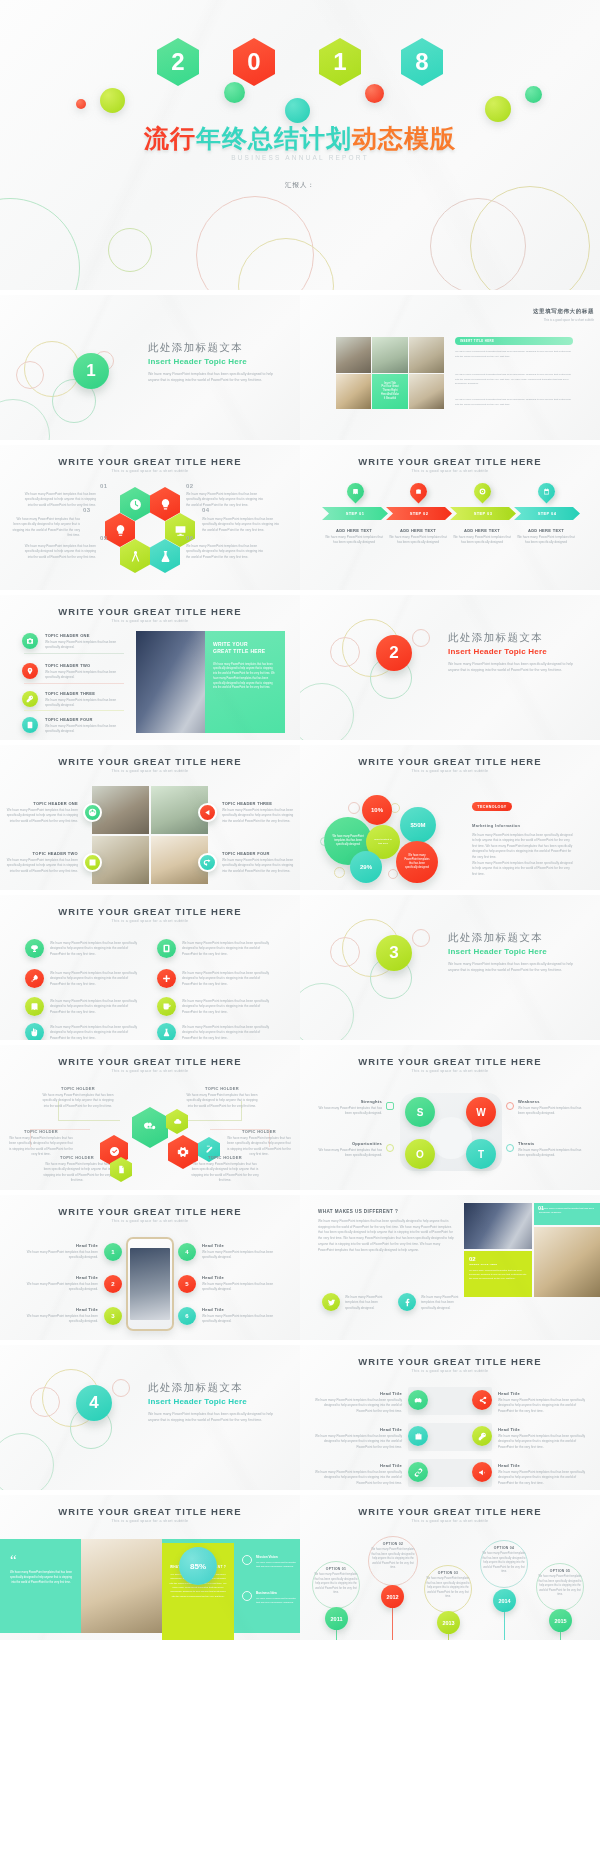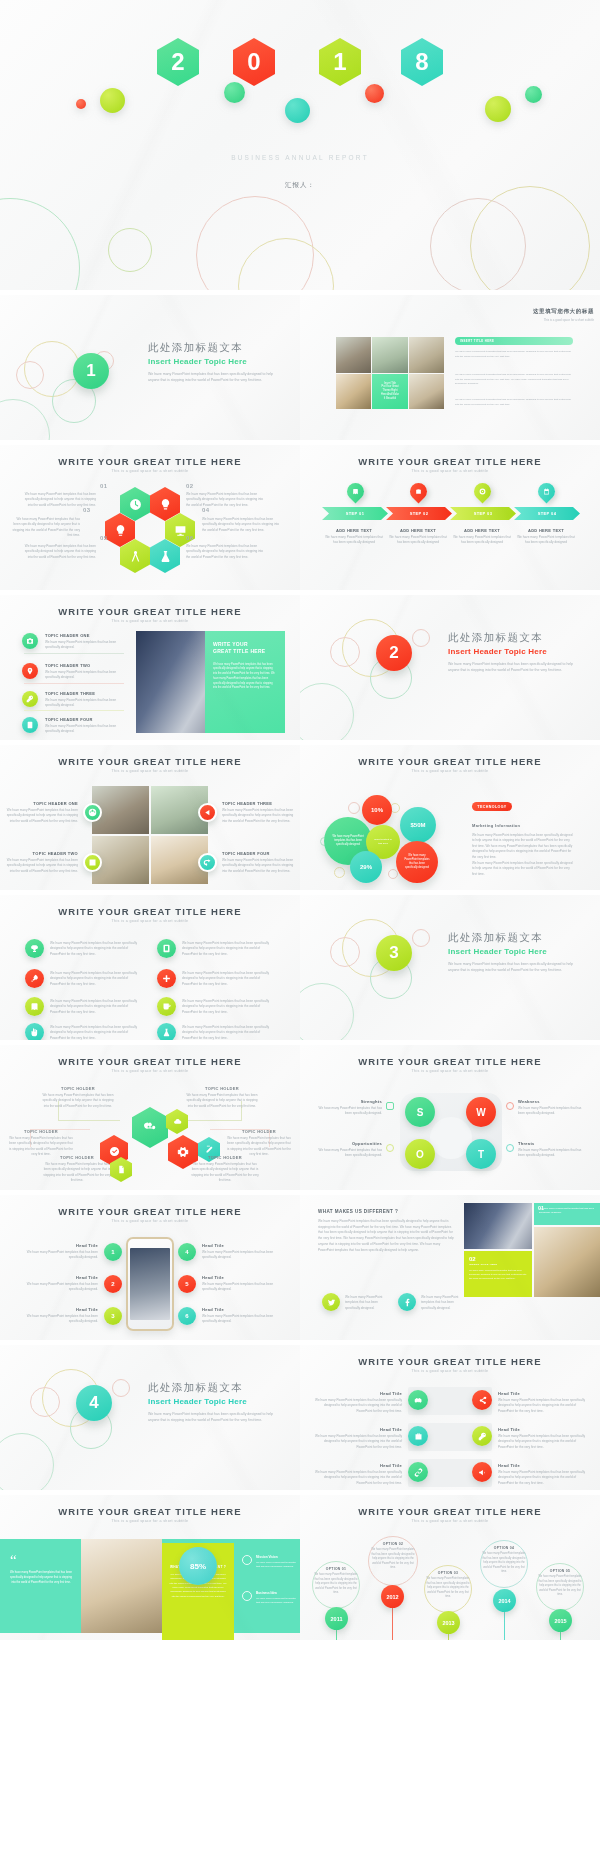--- a/index.html
+++ b/index.html
@@ -194,20 +194,23 @@
       <div class="ball b3"></div>
       <div class="hex h2">0</div>
       <div class="ball b4"></div>
       <div class="hex h3">1</div>
       <div class="ball b5"></div>
       <div class="hex h4">8</div>
       <div class="ball b6"></div>
       <div class="ball b7"></div>
     </div>
 
+    <div class="cn-title">
+      <span class="c1">流行</span><span class="c2">年终总结计划</span><span class="c3">动态模版</span>
+    </div>
     <div class="cover-sub">BUSINESS ANNUAL REPORT</div>
     <div class="cover-presenter">汇报人：</div>
   </div>
 
   <div class="gapline"></div>
 
   <div class="row">
     <div class="slide tex">
       <div class="oring" style="left:24px;top:46px;width:56px;height:56px;border-color:#e5dfae;"></div>
       <div class="oring" style="left:16px;top:66px;width:28px;height:28px;border-color:#edcfc8;"></div>

